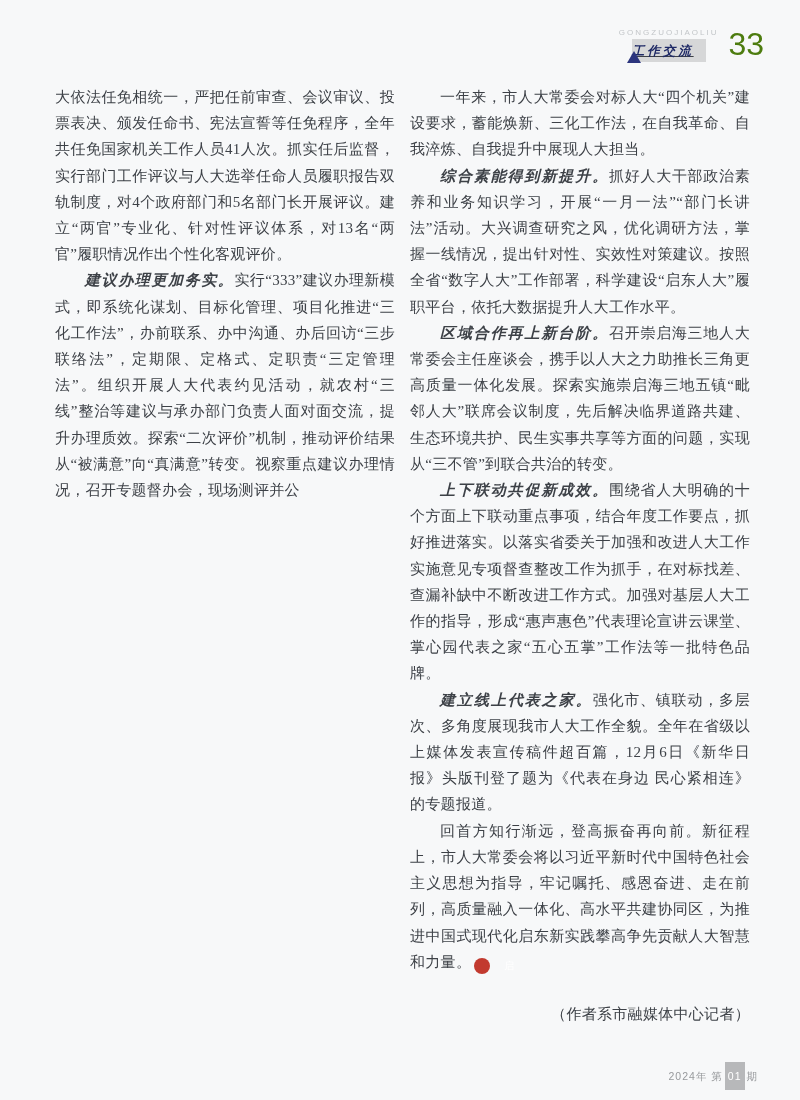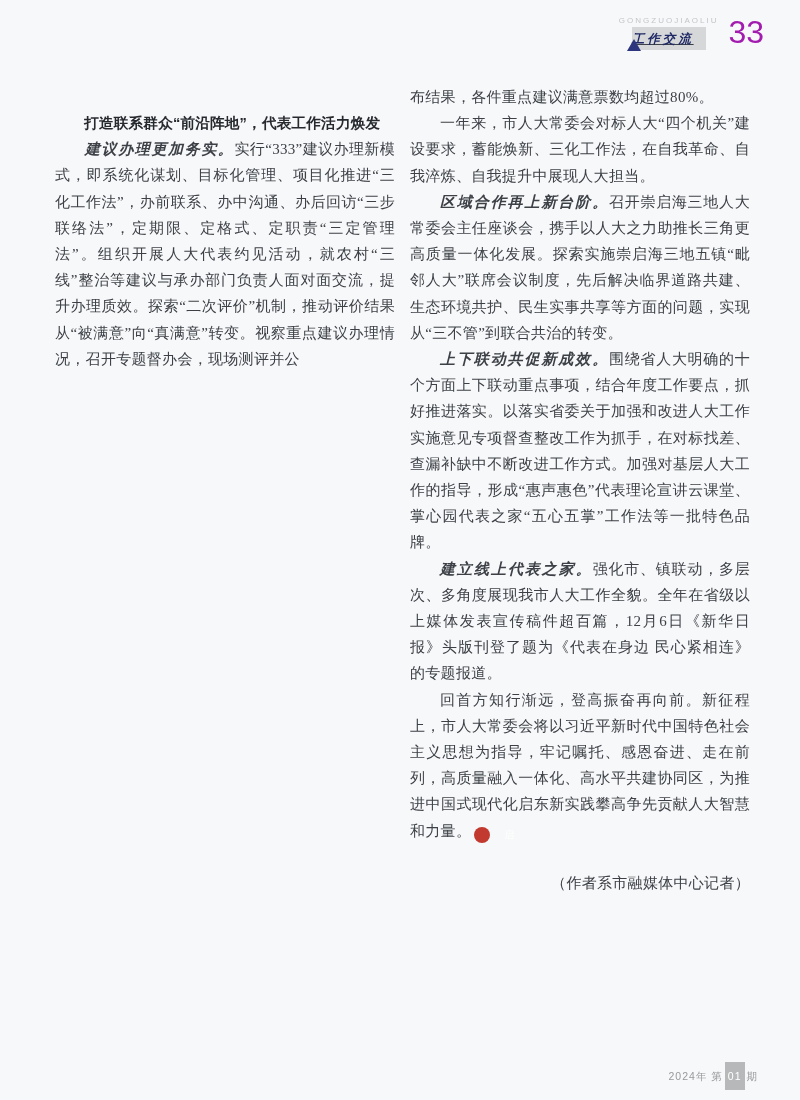--- a/index.html
+++ b/index.html
@@ -19,21 +19,21 @@
     top: 12px;
     right: 36px;
     display: flex;
     align-items: flex-start;
     gap: 10px;
   }
   .badge-col {
     display: flex;
     flex-direction: column;
     align-items: center;
-    margin-top: 4px;
+    margin-top: 16px;
   }
   .pinyin {
     font-family: "Liberation Sans", sans-serif;
     font-size: 8px;
     letter-spacing: 2px;
     color: #c3c6c9;
     margin-bottom: 2px;
   }
   .badge {
     position: relative;
@@ -56,22 +56,22 @@
     width: 0;
     height: 0;
     border-left: 7px solid transparent;
     border-right: 7px solid transparent;
     border-bottom: 12px solid #2c357e;
   }
   .page-number {
     font-family: "Liberation Sans", sans-serif;
     font-size: 32px;
     line-height: 1;
-    color: #a21caf;
-    margin-top: 4px;
+    color: #4d7c0f;
+    margin-top: 16px;
   }
   
   .columns {
     position: absolute;
     top: 84px;
     left: 55px;
     width: 695px;
     height: 1000px;
     display: flex;
     gap: 15px;
@@ -152,26 +152,26 @@
     <div class="badge">
       <span class="badge-triangle"></span>
       <span class="badge-text">工作交流</span>
     </div>
   </div>
   <div class="page-number">33</div>
 </div>
 
 <div class="columns">
   <div class="col">
-      <p class="heading">打造联系群众“前沿阵地”，代表工作活力焕发</p>
+      <p class="continuation">大依法任免相统一，严把任前审查、会议审议、投票表决、颁发任命书、宪法宣誓等任免程序，全年共任免国家机关工作人员41人次。抓实任后监督，实行部门工作评议与人大选举任命人员履职报告双轨制度，对4个政府部门和5名部门长开展评议。建立“两官”专业化、针对性评议体系，对13名“两官”履职情况作出个性化客观评价。</p>
       <p class="lead-para"><span class="lead">建议办理更加务实。</span>实行“333”建议办理新模式，即系统化谋划、目标化管理、项目化推进“三化工作法”，办前联系、办中沟通、办后回访“三步联络法”，定期限、定格式、定职责“三定管理法”。组织开展人大代表约见活动，就农村“三线”整治等建议与承办部门负责人面对面交流，提升办理质效。探索“二次评价”机制，推动评价结果从“被满意”向“真满意”转变。视察重点建议办理情况，召开专题督办会，现场测评并公</p>
     </div>
   <div class="col">
-      <p class="continuation">布结果，各件重点建议满意票数均超过80%。</p>
       <p class="body">一年来，市人大常委会对标人大“四个机关”建设要求，蓄能焕新、三化工作法，在自我革命、自我淬炼、自我提升中展现人大担当。</p>
+      <p class="lead-para"><span class="lead">综合素能得到新提升。</span>抓好人大干部政治素养和业务知识学习，开展“一月一法”“部门长讲法”活动。大兴调查研究之风，优化调研方法，掌握一线情况，提出针对性、实效性对策建议。按照全省“数字人大”工作部署，科学建设“启东人大”履职平台，依托大数据提升人大工作水平。</p>
       <p class="lead-para"><span class="lead">区域合作再上新台阶。</span>召开崇启海三地人大常委会主任座谈会，携手以人大之力助推长三角更高质量一体化发展。探索实施崇启海三地五镇“毗邻人大”联席会议制度，先后解决临界道路共建、生态环境共护、民生实事共享等方面的问题，实现从“三不管”到联合共治的转变。</p>
       <p class="lead-para"><span class="lead">上下联动共促新成效。</span>围绕省人大明确的十个方面上下联动重点事项，结合年度工作要点，抓好推进落实。以落实省委关于加强和改进人大工作实施意见专项督查整改工作为抓手，在对标找差、查漏补缺中不断改进工作方式。加强对基层人大工作的指导，形成“惠声惠色”代表理论宣讲云课堂、掌心园代表之家“五心五掌”工作法等一批特色品牌。</p>
       <p class="lead-para"><span class="lead">建立线上代表之家。</span>强化市、镇联动，多层次、多角度展现我市人大工作全貌。全年在省级以上媒体发表宣传稿件超百篇，12月6日《新华日报》头版刊登了题为《代表在身边 民心紧相连》的专题报道。</p>
       <p class="body">回首方知行渐远，登高振奋再向前。新征程上，市人大常委会将以习近平新时代中国特色社会主义思想为指导，牢记嘱托、感恩奋进、走在前列，高质量融入一体化、高水平共建协同区，为推进中国式现代化启东新实践攀高争先贡献人大智慧和力量。<span class="seal">启</span></p>
       <p class="body author">（作者系市融媒体中心记者）</p>
     </div>
 </div>
 
 <div class="footer">
   <span>2024年</span>

